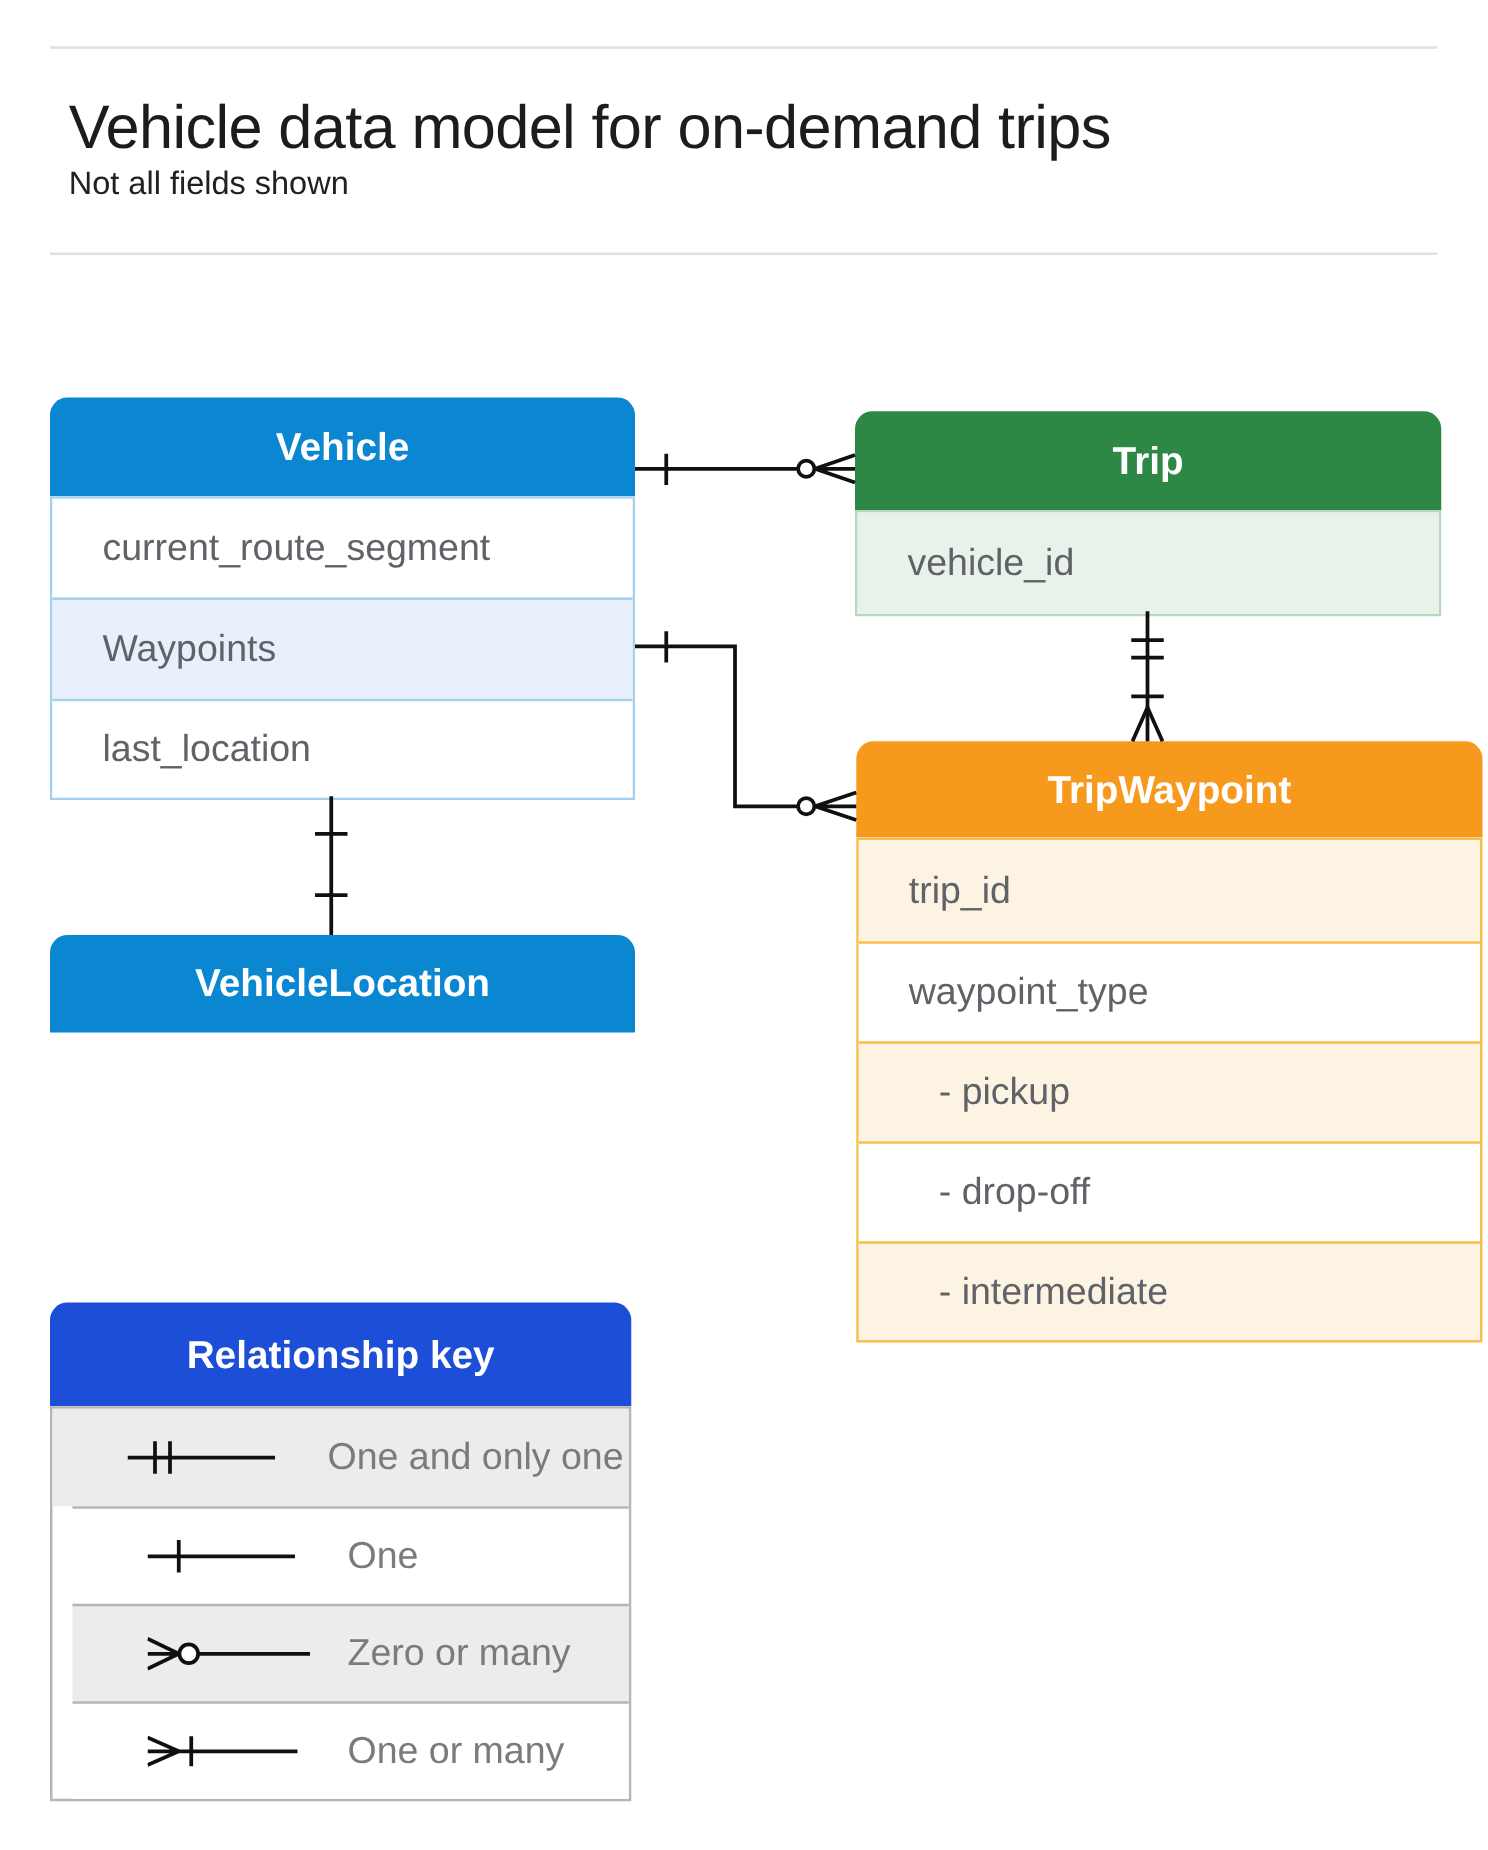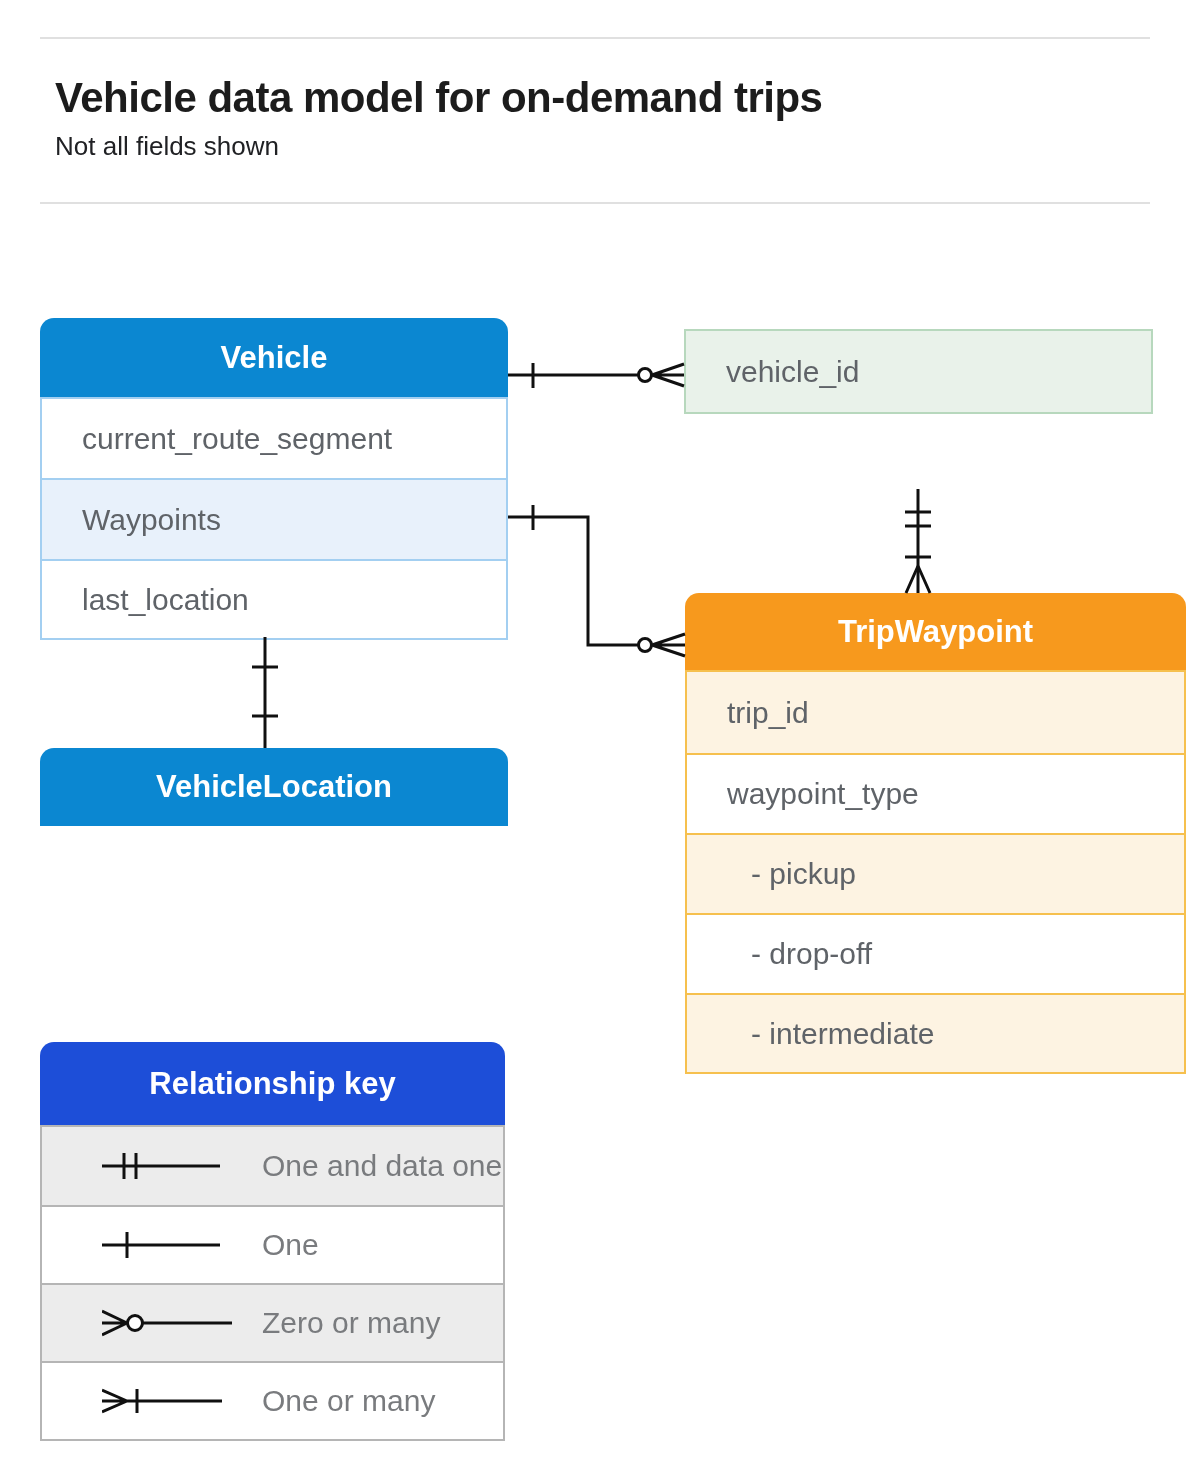--- a/index.html
+++ b/index.html
@@ -15,22 +15,22 @@
     position: absolute;
     left: 40px;
     width: 1110px;
     height: 2px;
     background: #e0e0e0;
   }
   .page-title {
     position: absolute;
     left: 55px;
     top: 74px;
-    font-size: 42px;
-    font-weight: 700;
+    font-size: 49px;
+    font-weight: 400;
     color: #1c1c1c;
     letter-spacing: -0.5px;
   }
   .page-subtitle {
     position: absolute;
     left: 55px;
     top: 131px;
     font-size: 26px;
     font-weight: 400;
     color: #202124;
@@ -69,21 +69,21 @@
 
   
   .orange .ent-head { background: #f7991d; }
   .orange .ent-body { border: 2px solid #f6c04e; }
   .orange .ent-row + .ent-row { border-top: 2px solid #f6c04e; }
   .orange .ent-row.tint { background: #fdf3e2; }
 
   
   .gray .ent-head { background: #1d4ed8; }
   .gray .ent-body { border: 2px solid #b5b5b5; }
-  .gray .ent-row + .ent-row { border-top: 2px solid #b5b5b5; }
+  .gray .ent-row + .ent-row { border-top: 2px solid #b5b5b5; margin-left: 16px; }
   .gray .ent-row.tint { background: #ececec; }
 
   .key-row {
     display: flex;
     align-items: center;
     height: 78px;
     font-size: 30px;
     color: #797b7e;
     background: #ffffff;
   }
@@ -111,20 +111,21 @@
   <div class="ent blue" style="left:40px; top:318px; width:468px;">
     <div class="ent-head" style="height:79px;">Vehicle</div>
     <div class="ent-body">
       <div class="ent-row" style="height:79px;">current_route_segment</div>
       <div class="ent-row tint" style="height:81px;text-align:right;">Waypoints</div>
       <div class="ent-row" style="height:79px;">last_location</div>
     </div>
   </div>
 
   <div class="ent green" style="left:684px; top:329px; width:469px;">
+    <div class="ent-head" style="height:79px;">Trip</div>
     <div class="ent-body">
       <div class="ent-row tint" style="height:81px;">vehicle_id</div>
     </div>
   </div>
 
   <div class="ent orange" style="left:685px; top:593px; width:501px;">
     <div class="ent-head" style="height:77px;">TripWaypoint</div>
     <div class="ent-body">
       <div class="ent-row tint" style="height:81px;">trip_id</div>
       <div class="ent-row" style="height:80px;">waypoint_type</div>
@@ -138,21 +139,21 @@
     <div class="ent-head" style="height:78px;">VehicleLocation</div>
   </div>
 
   <div class="ent gray" style="left:40px; top:1042px; width:465px;">
     <div class="ent-head" style="height:83px;">Relationship key</div>
     <div class="ent-body">
       <div class="ent-row key-row tint">
         <svg class="key-sym" width="150" height="40" viewBox="0 0 150 40">
           <path d="M0,20 H118 M22,7 V33 M34,7 V33" stroke="#101010" stroke-width="3" fill="none"></path>
         </svg>
-        <span class="key-label">One and data one</span>
+        <span class="key-label">One and only one</span>
       </div>
       <div class="ent-row key-row">
         <svg class="key-sym" width="150" height="40" viewBox="0 0 150 40">
           <path d="M0,20 H118 M25,7 V33" stroke="#101010" stroke-width="3" fill="none"></path>
         </svg>
         <span class="key-label">One</span>
       </div>
       <div class="ent-row key-row tint">
         <svg class="key-sym" width="150" height="40" viewBox="0 0 150 40">
           <path d="M0,8 L25,20 M0,32 L25,20 M0,20 H25 M40,20 H130" stroke="#101010" stroke-width="3" fill="none"></path>

